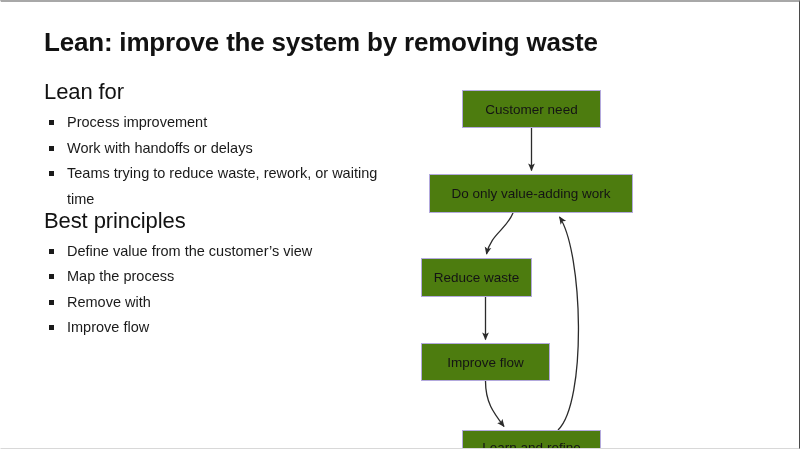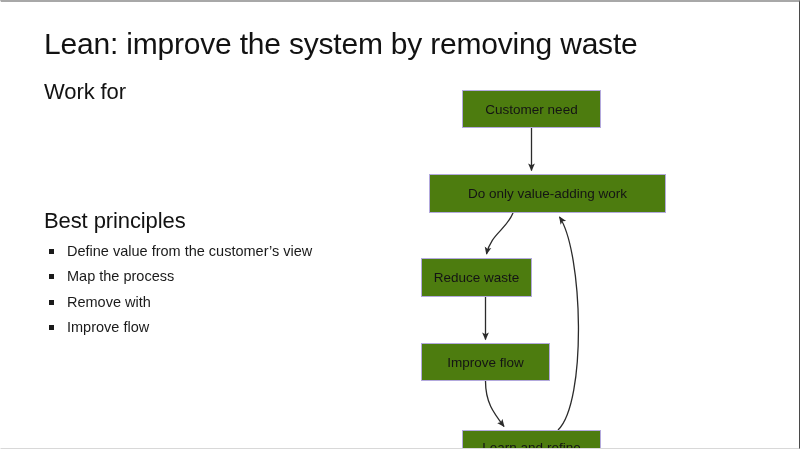--- a/index.html
+++ b/index.html
@@ -23,22 +23,22 @@
     border-bottom: 1px solid #d8d8d8;
     border-left: 1px solid #ffffff;
   }
 
   
   #slide-title {
     position: absolute;
     left: 43px;
     top: 25px;
     width: 700px;
-    font-size: 30px;
-    font-weight: 400;
+    font-size: 26px;
+    font-weight: 700;
     color: #121212;
     letter-spacing: -0.2px;
     white-space: nowrap;
   }
 
   
   .col-left {
     position: absolute;
     left: 43px;
     width: 355px;
@@ -94,35 +94,40 @@
     border: 1px solid #b3a9dd;
     display: flex;
     align-items: center;
     justify-content: center;
     font-size: 13.5px;
     color: #141414;
     text-align: center;
     white-space: nowrap;
   }
   #node-customer-need     { left: 461px; top: 88px;  width: 139px; height: 38px; }
-  #node-value-adding-work { left: 428px; top: 172px; width: 237px; height: 39px; }
+  #node-value-adding-work { left: 428px; top: 172px; width: 204px; height: 39px; }
   #node-reduce-waste      { left: 420px; top: 256px; width: 111px; height: 39px; }
   #node-improve-flow      { left: 420px; top: 341px; width: 129px; height: 38px; }
   #node-learn-and-refine  { left: 461px; top: 428px; width: 139px; height: 38px; }
   #node-learn-and-refine  { align-items: flex-start; padding-top: 9px; }
 </style>
 </head>
 <body>
 
 <div id="slide">
 
   <div id="slide-title">Lean: improve the system by removing waste</div>
 
   <div class="col-left" id="section-best-for">
-    <div class="section-heading">Work for</div>
+    <div class="section-heading">Lean for</div>
+    <ul class="bullets">
+      <li>Process improvement</li>
+      <li>Work with handoffs or delays</li>
+      <li>Teams trying to reduce waste, rework, or waiting time</li>
+    </ul>
   </div>
 
   <div class="col-left" id="section-principles">
     <div class="section-heading">Best principles</div>
     <ul class="bullets">
       <li>Define value from the customer’s view</li>
       <li>Map the process</li>
       <li>Remove with</li>
       <li>Improve flow</li>
     </ul>

